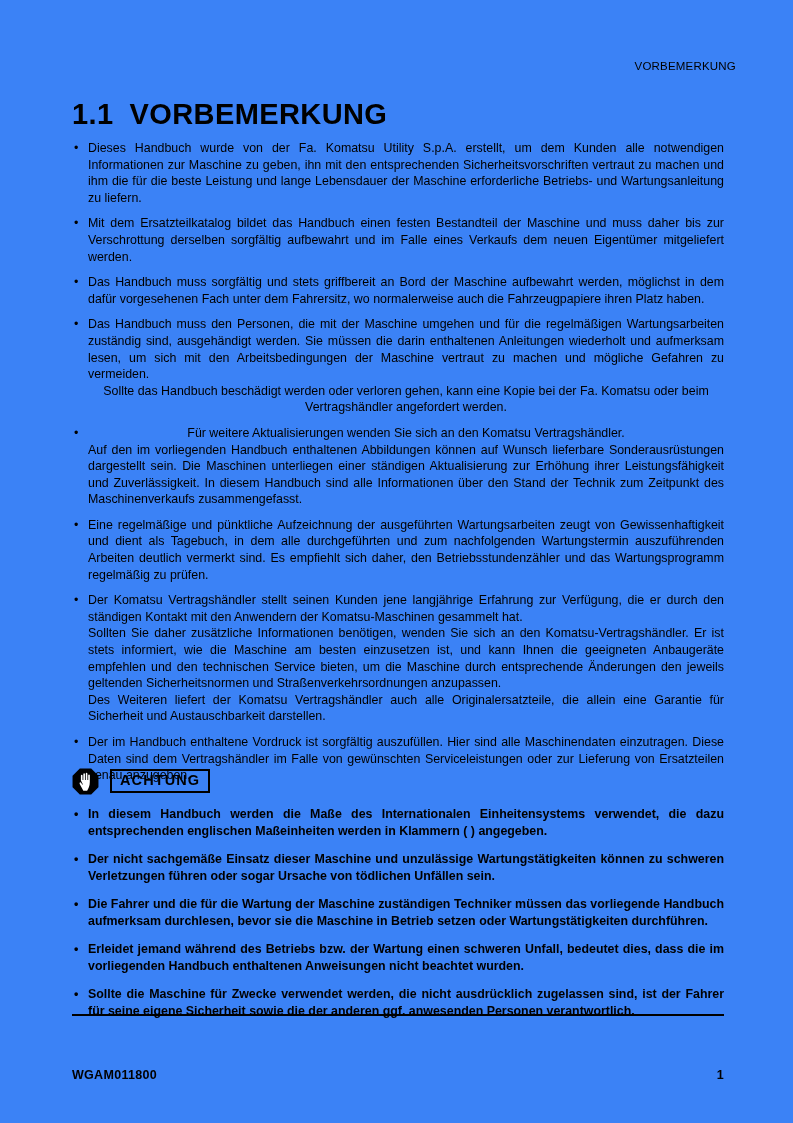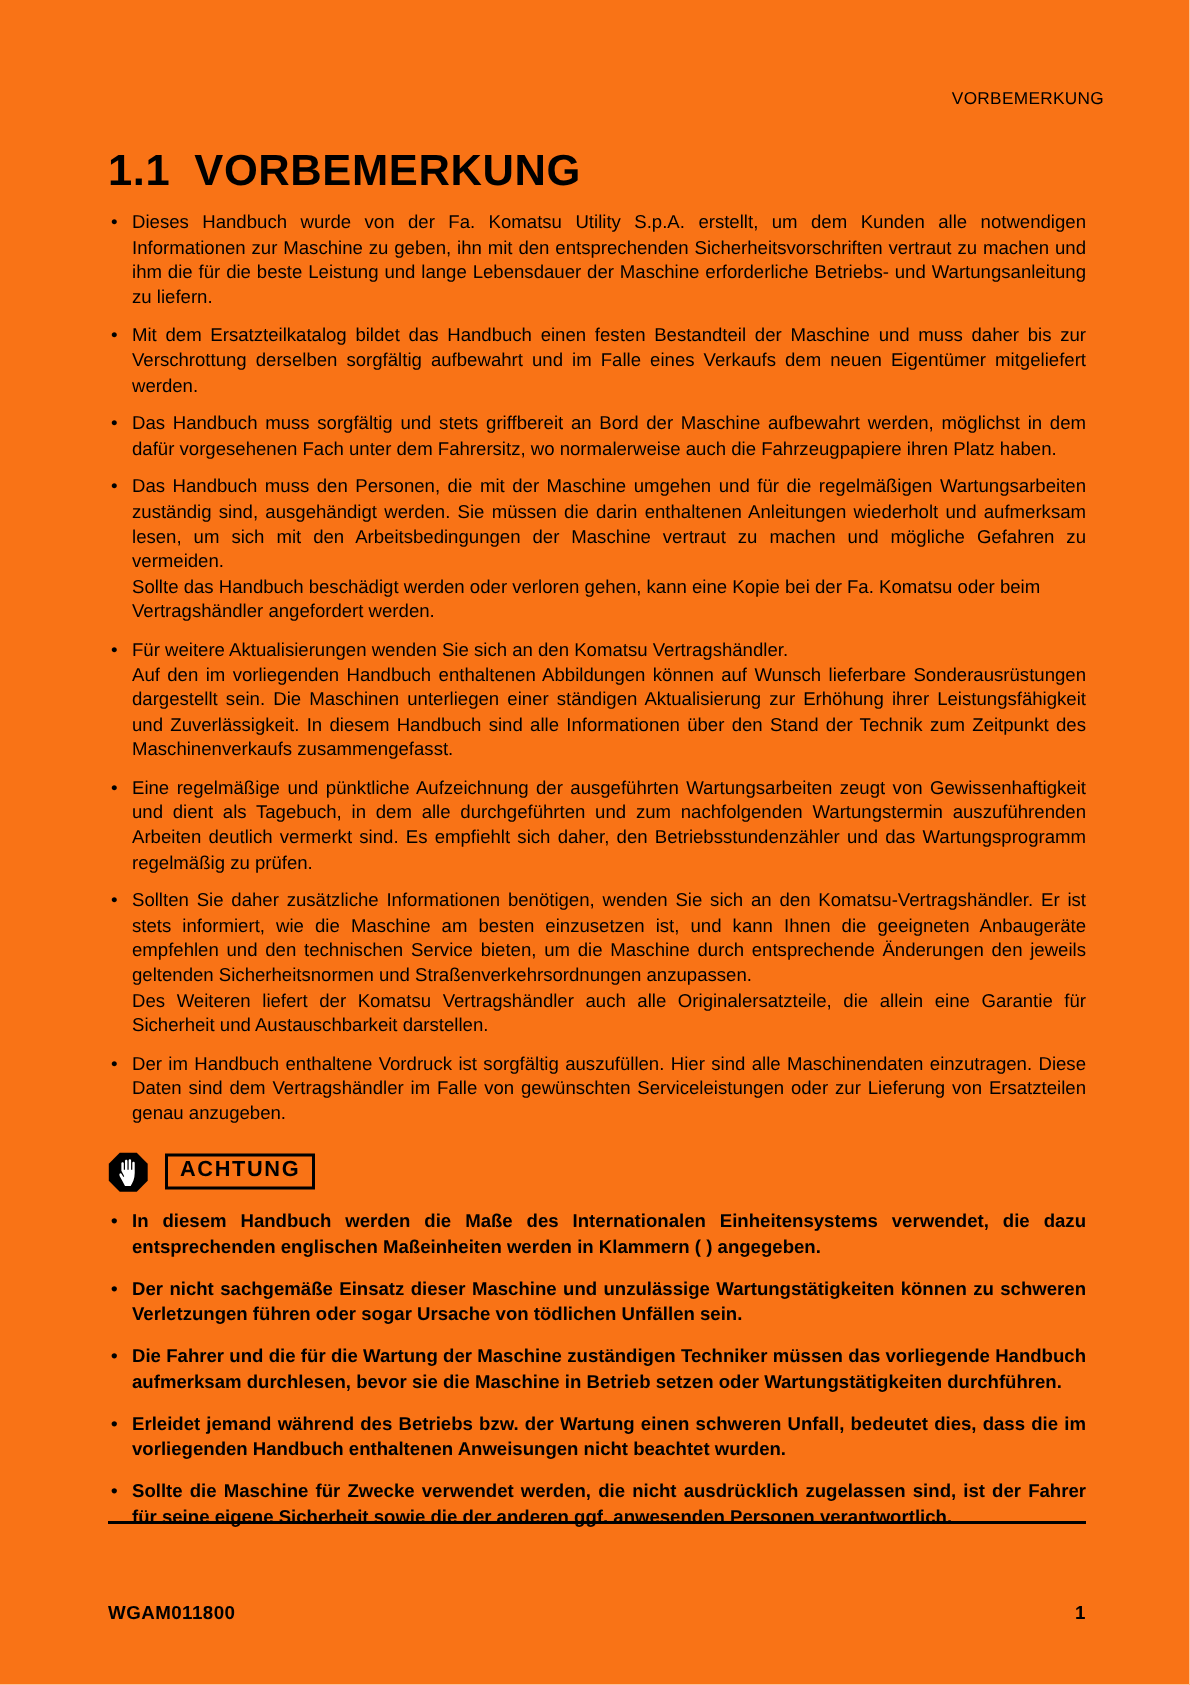--- a/index.html
+++ b/index.html
@@ -9,21 +9,21 @@
     background: #ffffff;
   }
   body {
     font-family: "Liberation Sans", sans-serif;
     color: #000000;
   }
   .page {
     position: relative;
     width: 793px;
     height: 1123px;
-    background: #f97316;
+    background: #3b82f6;
     overflow: hidden;
     box-sizing: border-box;
     text-decoration: underline;
   }
 
   
   .running-header {
     position: absolute;
     top: 60px;
     right: 57px;
@@ -70,21 +70,21 @@
   }
   .para {
     font-size: 12.4px;
     line-height: 16.6px;
     text-align: justify;
     margin: 0;
     hyphens: none;
   }
   .para.last,
   .para.nojust {
-    text-align: left;
+    text-align: center;
   }
 
   
   .watermark {
     position: absolute;
     top: 205px;
     left: 247px;
     font-size: 25px;
     font-weight: bold;
     color: #000000;
@@ -196,20 +196,21 @@
       <p class="para">Auf den im vorliegenden Handbuch enthaltenen Abbildungen können auf Wunsch lieferbare Sonderausrüstungen dargestellt sein. Die Maschinen unterliegen einer ständigen Aktualisierung zur Erhöhung ihrer Leistungsfähigkeit und Zuverlässigkeit. In diesem Handbuch sind alle Informationen über den Stand der Technik zum Zeitpunkt des Maschinenverkaufs zusammengefasst.</p>
     </div>
 
     <div class="bullet">
       <span class="dot">•</span>
       <p class="para">Eine regelmäßige und pünktliche Aufzeichnung der ausgeführten Wartungsarbeiten zeugt von Gewissenhaftigkeit und dient als Tagebuch, in dem alle durchgeführten und zum nachfolgenden Wartungstermin auszuführenden Arbeiten deutlich vermerkt sind. Es empfiehlt sich daher, den Betriebsstundenzähler und das Wartungsprogramm regelmäßig zu prüfen.</p>
     </div>
 
     <div class="bullet">
       <span class="dot">•</span>
+      <p class="para">Der Komatsu Vertragshändler stellt seinen Kunden jene langjährige Erfahrung zur Verfügung, die er durch den ständigen Kontakt mit den Anwendern der Komatsu-Maschinen gesammelt hat.</p>
       <p class="para">Sollten Sie daher zusätzliche Informationen benötigen, wenden Sie sich an den Komatsu-Vertragshändler. Er ist stets informiert, wie die Maschine am besten einzusetzen ist, und kann Ihnen die geeigneten Anbaugeräte empfehlen und den technischen Service bieten, um die Maschine durch entsprechende Änderungen den jeweils geltenden Sicherheitsnormen und Straßenverkehrsordnungen anzupassen.</p>
       <p class="para">Des Weiteren liefert der Komatsu Vertragshändler auch alle Originalersatzteile, die allein eine Garantie für Sicherheit und Austauschbarkeit darstellen.</p>
     </div>
 
     <div class="bullet">
       <span class="dot">•</span>
       <p class="para">Der im Handbuch enthaltene Vordruck ist sorgfältig auszufüllen. Hier sind alle Maschinendaten einzutragen. Diese Daten sind dem Vertragshändler im Falle von gewünschten Serviceleistungen oder zur Lieferung von Ersatzteilen genau anzugeben.</p>
     </div>
 
   </div>

